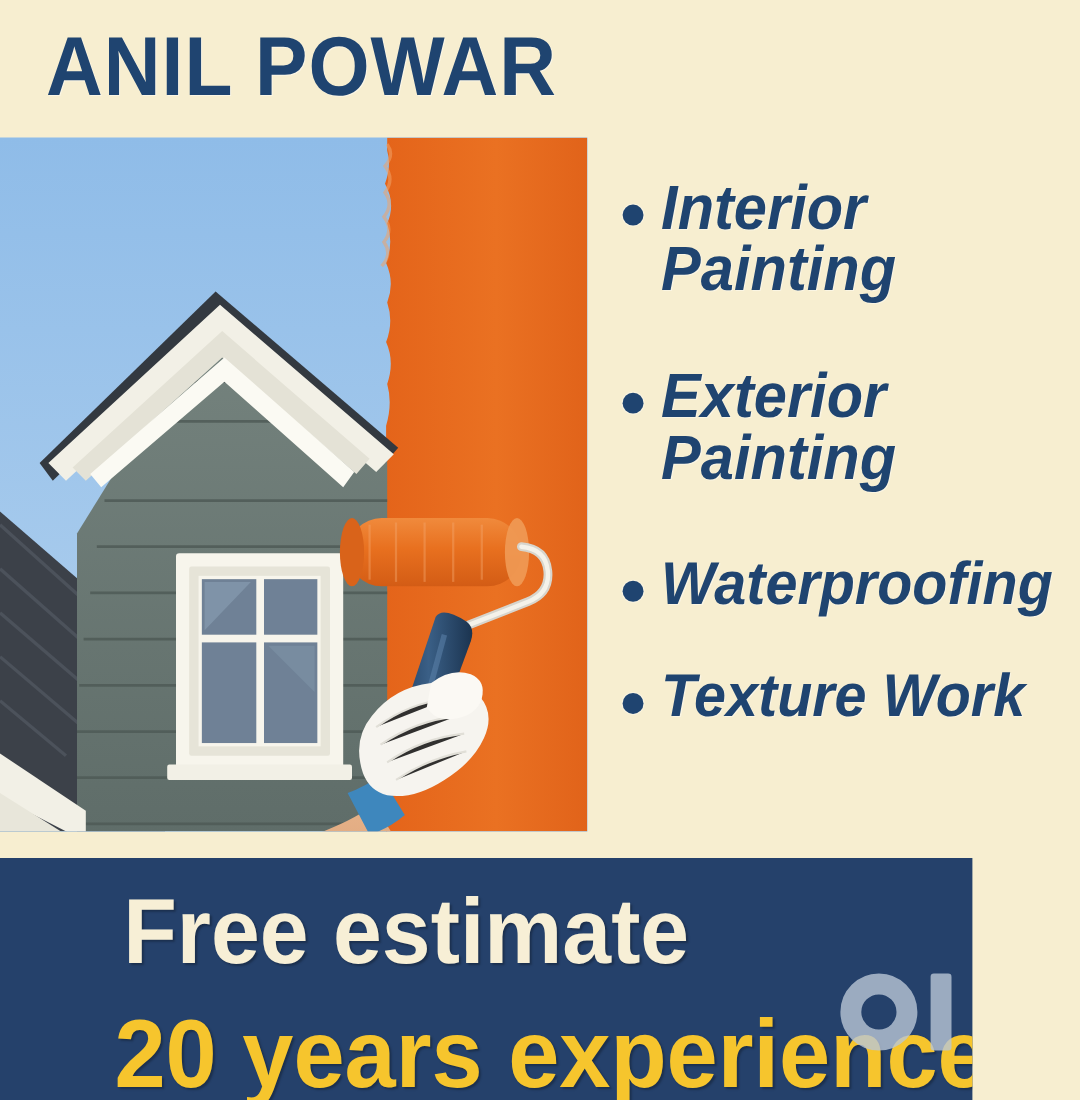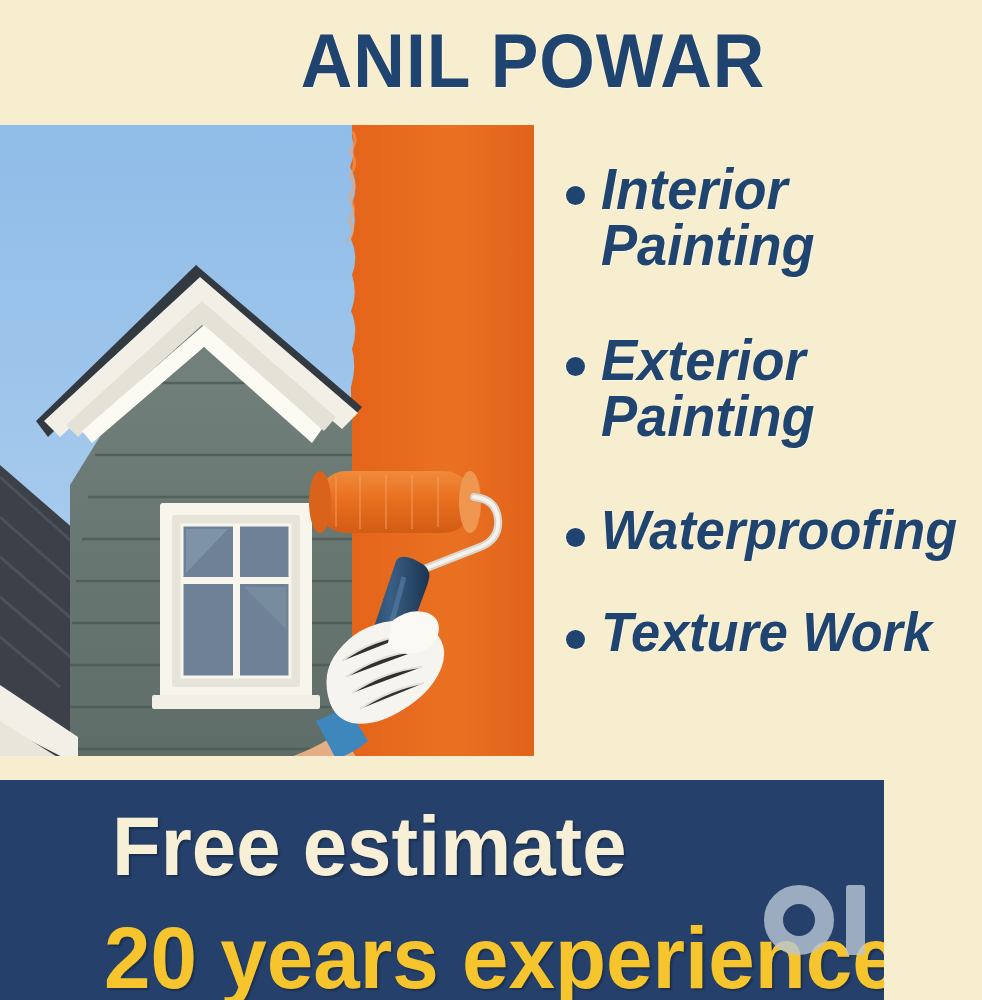--- a/index.html
+++ b/index.html
@@ -21,22 +21,23 @@
 
   
   .title-bar {
     position: absolute;
     left: 0;
     top: 0;
     width: 780px;
     height: 125px;
     display: flex;
     align-items: center;
-    justify-content: flex-end;
+    justify-content: flex-start;
     background: #f7eed0;
+    padding-left: 27px;
   }
   .title-text {
     font-family: "Liberation Sans", sans-serif;
     font-weight: bold;
     font-size: 76px;
     letter-spacing: 1px;
     color: #1f4470;
     transform: scaleX(0.94);
     transform-origin: center;
     text-shadow: 1px 1px 0 rgba(255,255,255,0.45);

